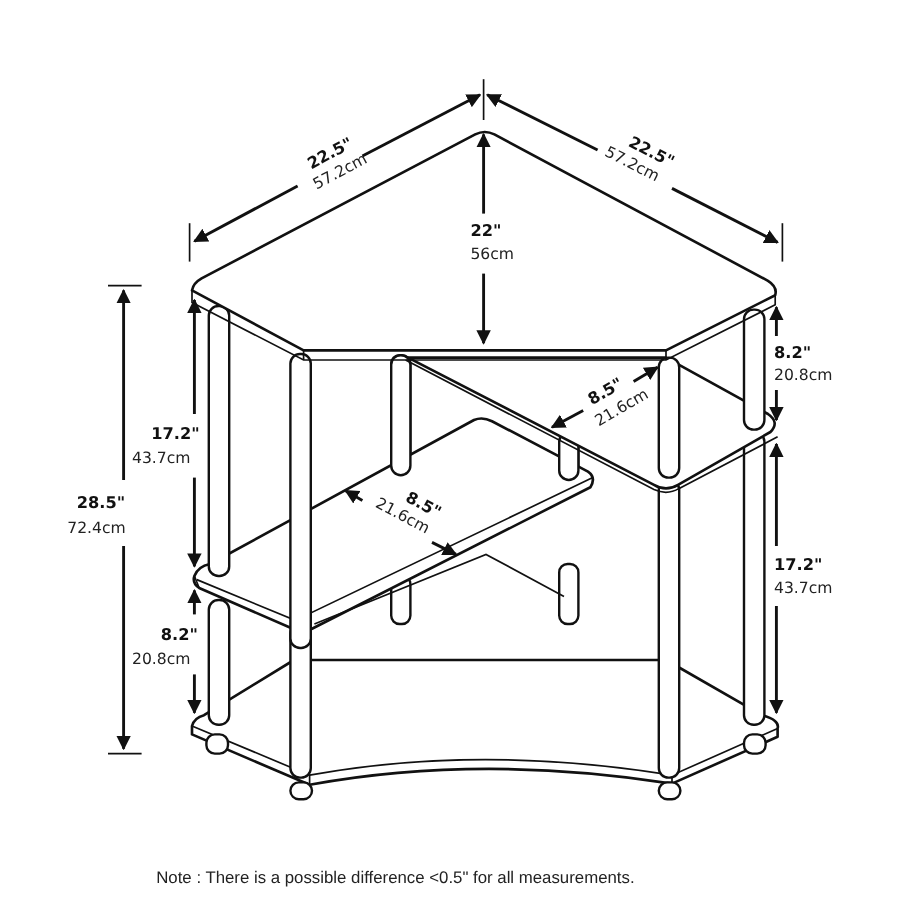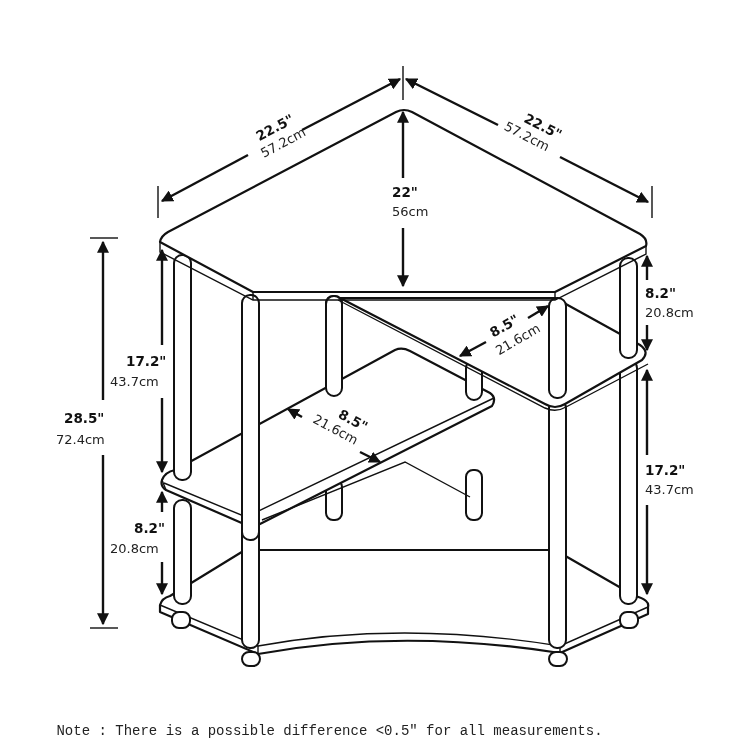--- a/index.html
+++ b/index.html
@@ -8,21 +8,21 @@
     #diagram { position: absolute; left: 0; top: 0; width: 755px; height: 755px; }
     .thin { stroke: #111; stroke-width: 1.4; fill: none; }
     .surf { fill: #ffffff; stroke: #111; stroke-width: 2.2; stroke-linejoin: round; }
     .leg { fill: #ffffff; stroke: #111; stroke-width: 2; }
     .dim { stroke: #111; stroke-width: 2.4; fill: none; }
     .arrow { fill: #111; }
     .tick { stroke: #111; stroke-width: 1.4; }
     .lbl-in { font-family: "DejaVu Sans", sans-serif; font-weight: bold; font-size: 13.5px; fill: #111; }
     .lbl-cm { font-family: "DejaVu Sans", sans-serif; font-size: 13px; fill: #222; }
     .note { position: absolute; left: 0; width: 659px; top: 723px; text-align: center;
-            font-family: Liberation Mono, monospace; font-size: 14px; color: #222; }
+            font-family: Liberation Sans, sans-serif; font-size: 14px; color: #222; }
   </style>
 </head>
 <body>
 
 <svg id="diagram" viewBox="0 0 755 755" xmlns="http://www.w3.org/2000/svg">
   <defs>
     <marker id="ah" viewBox="0 0 10 10" refX="9" refY="5" markerWidth="5" markerHeight="5" orient="auto-start-reverse">
       <path d="M0,0 L10,5 L0,10 z" class="arrow"></path>
     </marker>
   </defs>

